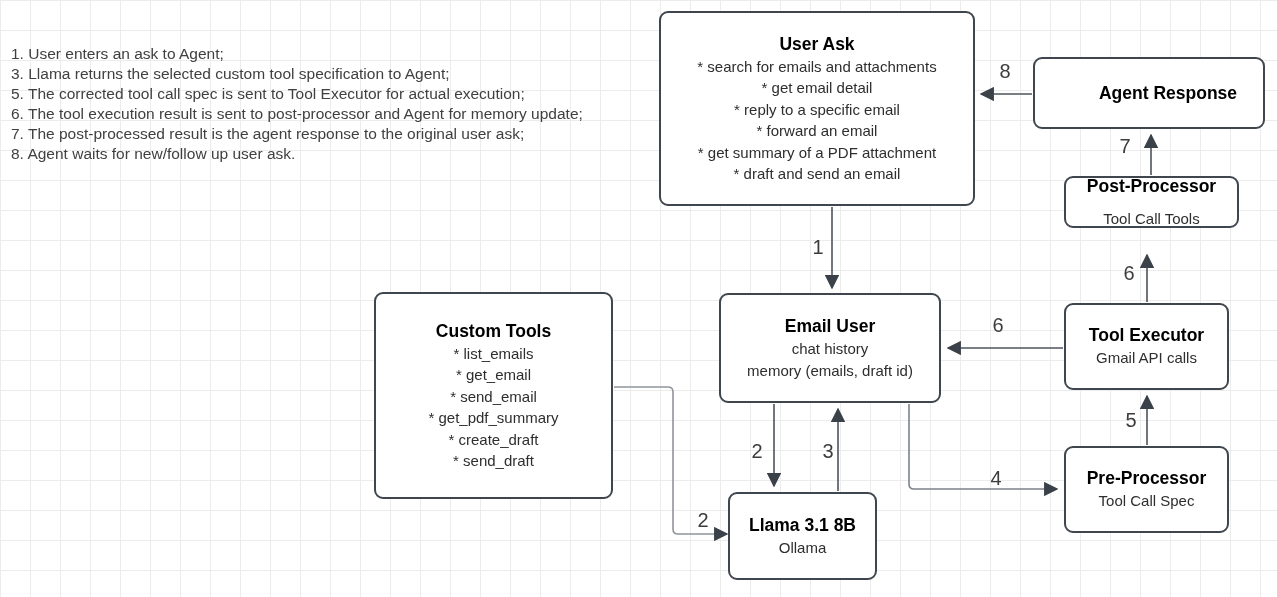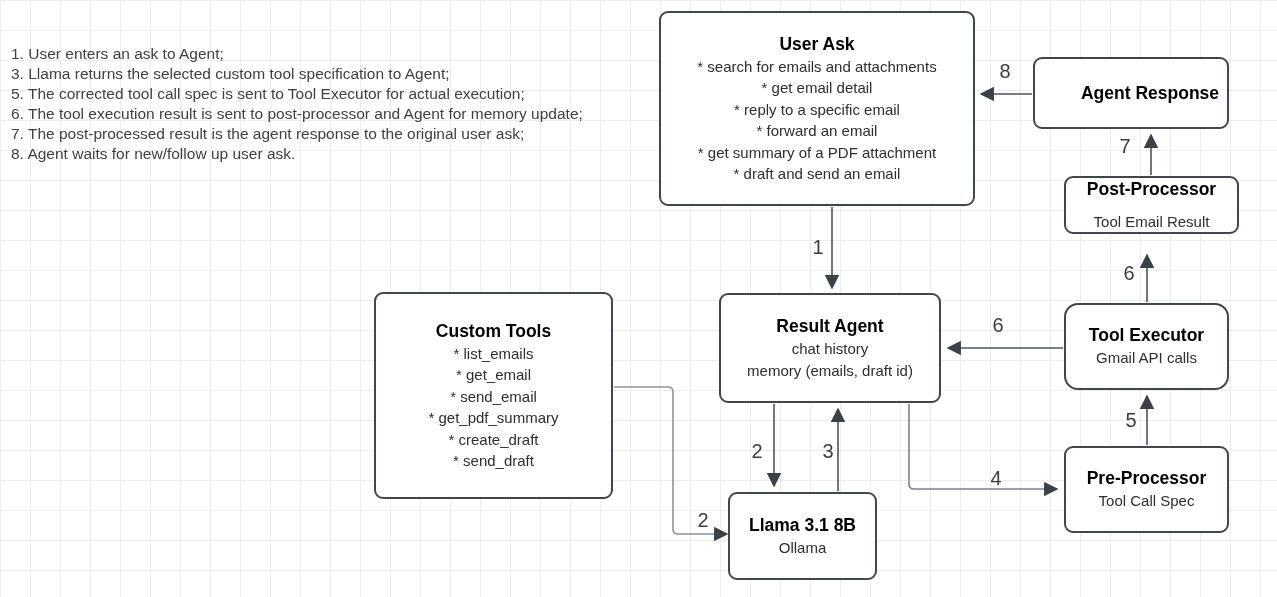--- a/index.html
+++ b/index.html
@@ -18,23 +18,23 @@
   }
   .box{
     position:absolute;box-sizing:border-box;
     background:#ffffff;border:2px solid #40464e;border-radius:9px;
     display:flex;flex-direction:column;align-items:center;justify-content:center;
     text-align:center;color:#2e2e2e;font-size:15px;line-height:21.5px;
     z-index:2;
   }
   .box .title{font-weight:bold;font-size:17.5px;color:#000;line-height:23px;}
   #user-ask   {left:659px;top:11px;  width:316px;height:195px;}
-  #agent-resp {left:1033px;top:57px; width:196px;height:72px;padding-left:38px;}
-  #post-proc  {left:1064px;top:176px;width:175px;height:58px;gap:10px;}
-  #tool-exec  {left:1064px;top:303px;width:165px;height:87px;border-radius:14px;}
+  #agent-resp {left:1033px;top:57px; width:232px;height:72px;padding-left:38px;}
+  #post-proc  {left:1064px;top:176px;width:175px;height:52px;gap:10px;}
+  #tool-exec  {left:1064px;top:303px;width:165px;height:87px;}
   #pre-proc   {left:1064px;top:446px;width:165px;height:87px;text-align:center;}
   #email-agent{left:719px;top:293px; width:222px;height:110px;}
   #custom-tools{left:374px;top:292px;width:239px;height:207px;}
   #llama      {left:728px;top:492px; width:149px;height:88px;}
   svg.wires{position:absolute;left:0;top:0;z-index:3;pointer-events:none;}
   .num{
     position:absolute;z-index:4;font-size:20px;color:#3c3c3c;
     transform:translate(-50%,-50%);pointer-events:none;
   }
 </style>
@@ -59,35 +59,35 @@
   <div>* get summary of a PDF attachment</div>
   <div>* draft and send an email</div>
 </div>
 
 <div class="box" id="agent-resp">
   <div class="title">Agent Response</div>
 </div>
 
 <div class="box" id="post-proc">
   <div class="title">Post-Processor</div>
-  <div>Tool Email Result</div>
+  <div>Tool Call Tools</div>
 </div>
 
 <div class="box" id="tool-exec">
   <div class="title">Tool Executor</div>
   <div>Gmail API calls</div>
 </div>
 
 <div class="box" id="pre-proc">
   <div class="title">Pre-Processor</div>
   <div>Tool Call Spec</div>
 </div>
 
 <div class="box" id="email-agent">
-  <div class="title">Result Agent</div>
+  <div class="title">Email User</div>
   <div>chat history</div>
   <div>memory (emails, draft id)</div>
 </div>
 
 <div class="box" id="custom-tools">
   <div class="title">Custom Tools</div>
   <div>* list_emails</div>
   <div>* get_email</div>
   <div>* send_email</div>
   <div>* get_pdf_summary</div>

